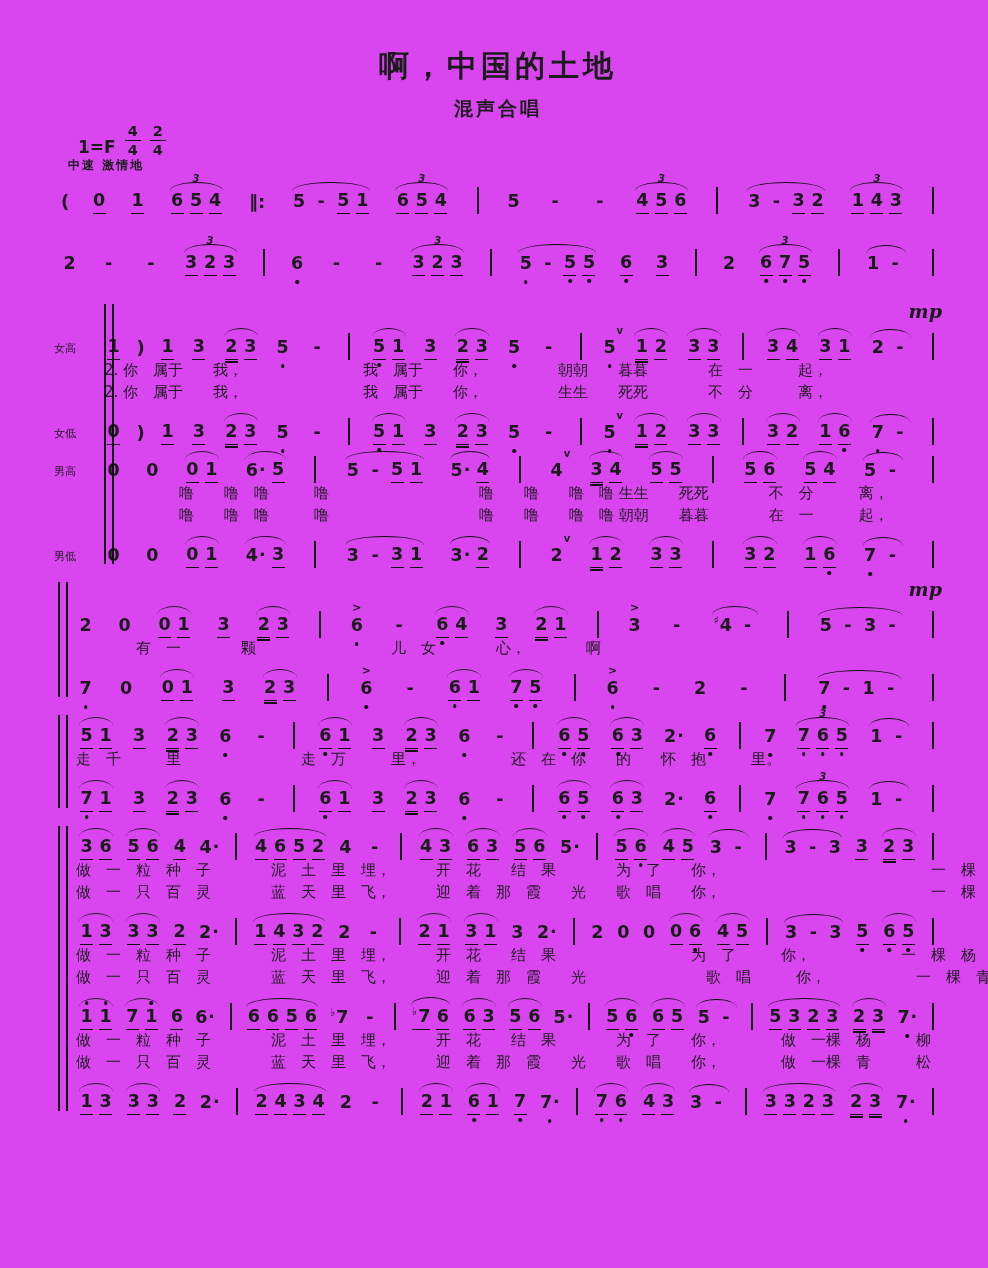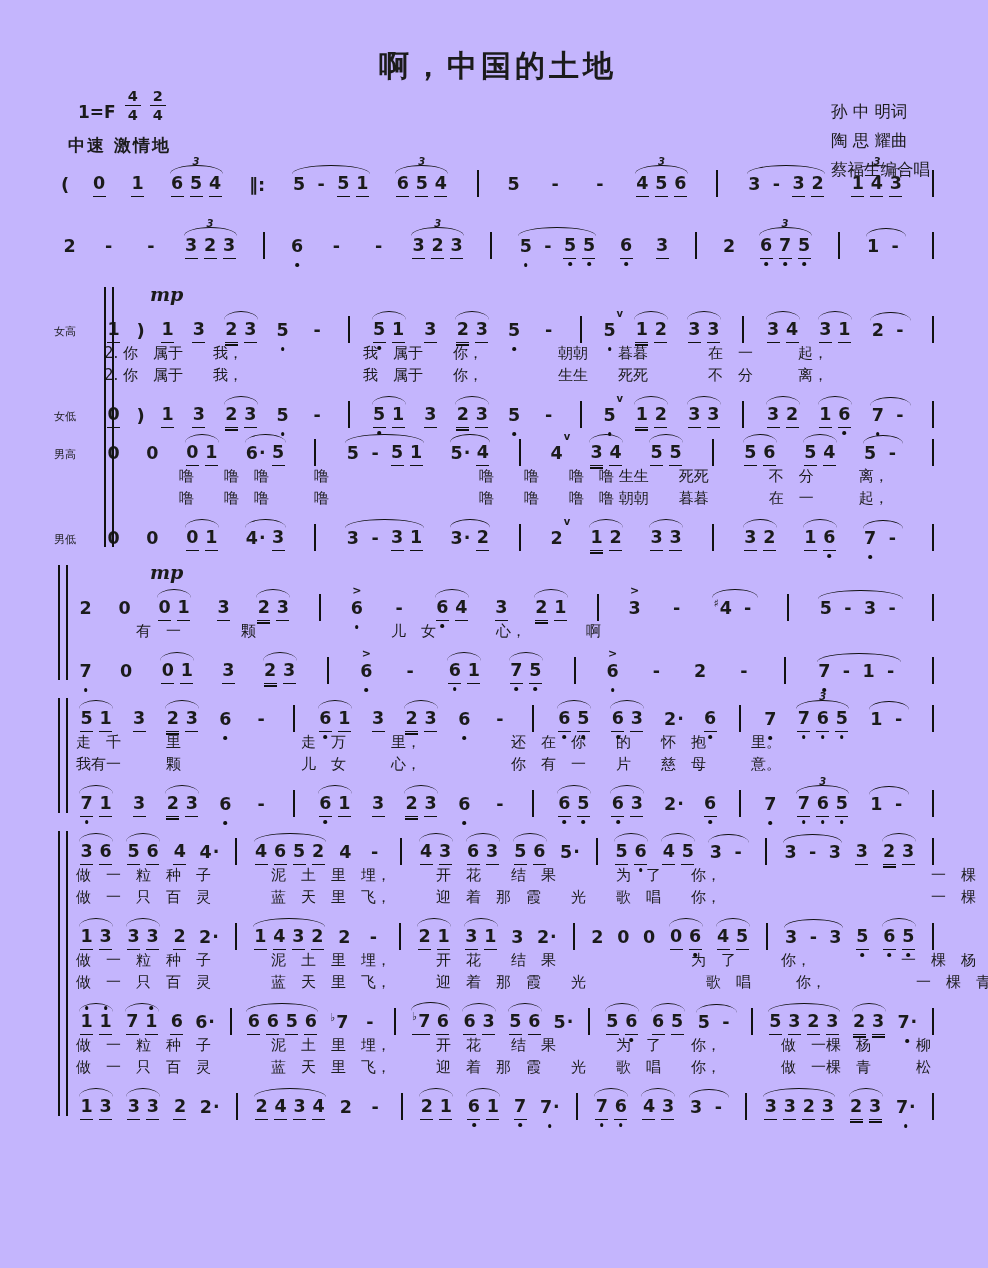--- a/index.html
+++ b/index.html
@@ -1,42 +1,42 @@
 <!DOCTYPE html>
 <html><head>
 <meta charset="utf-8">
 <style>
   html,body{margin:0;padding:0;background:#e8e8e8;}
   .page{
     position:relative;
     width:988px;height:1268px;
     box-sizing:border-box;
     margin:0 auto;
-    background:#c4b5fd;
+    background:#d946ef;
     color:#1b1b1b;
     padding:30px 46px 16px 54px;
     overflow:hidden;
     font-family:"DejaVu Sans",sans-serif;
   }
   
   .titlebox{text-align:center;}
   .song-title{font-size:30px;font-weight:bold;letter-spacing:4px;margin-top:16px;}
   .song-subtitle{font-size:19px;font-weight:bold;letter-spacing:3px;margin-top:9px;}
   .credits{position:absolute;right:58px;top:98px;font-size:16.5px;line-height:1.75;text-align:justify;}
   .keyrow{display:flex;align-items:flex-end;margin:2px 0 0 24px;font-weight:bold;font-size:17px;}
   .tsig{display:inline-flex;flex-direction:column;align-items:center;font-weight:bold;
         font-size:14.5px;line-height:1;margin-left:9px;}
   .tsig .num{border-bottom:1.7px solid #111;padding:0 3px 1.5px;}
   .tsig .den{padding-top:1.5px;}
-  .temporow{margin:12px 0 2px 14px;font-weight:bold;font-size:17px;letter-spacing:2px;}
+  .temporow{margin:0 0 2px 14px;font-weight:bold;font-size:12px;letter-spacing:2px;}
   
   .system{position:relative;margin:0 0 10px 0;}
   .system.intro{margin-left:6px;margin-bottom:24px;}
   .dyn{font-family:"DejaVu Serif",serif;font-style:italic;font-weight:bold;
-       font-size:19px;margin:6px 0 0 96px;}
+       font-size:19px;margin:6px 0 0 96px;text-align:right;}
   .mrow{display:flex;align-items:flex-end;min-height:38px;}
   .labeled .mrow{padding-left:0;}
   .vlabel{flex:none;width:50px;font-size:11px;padding-bottom:4px;}
   .bracket{position:absolute;width:6px;border-left:2.2px solid #111;border-right:2.2px solid #111;}
   .labeled .bracket{left:50px;top:4px;bottom:4px;}
   .plain-bracket .bracket{left:4px;top:4px;bottom:4px;}
   .plain-bracket .mrow,.plain-bracket .lyr{padding-left:22px;}
   .labeled .lyr{padding-left:50px;}
   .mline{flex:1;display:flex;align-items:flex-end;justify-content:space-between;padding-right:2px;}
   .lyr{white-space:pre;font-size:15px;line-height:1.0;margin:3px 0 7px 0;}
@@ -62,27 +62,23 @@
   .tnum{position:absolute;top:-6px;left:50%;transform:translateX(-50%);
         font-size:10px;font-style:italic;font-weight:bold;}
 </style>
 </head>
 <body>
 
 <div class="page">
 
   <div class="titlebox">
     <div class="song-title">啊，中国的土地</div>
+    <div class="song-subtitle">混声合唱</div>
   </div>
 
-  <div class="credits">
-    <div>孙 中 明词</div>
-    <div>陶 思 耀曲</div>
-    <div>蔡福生编合唱</div>
-  </div>
 
   <div class="keyrow">
     <span>1=F</span>
     <span class="tsig">
       <span class="num">4</span>
       <span class="den">4</span>
     </span>
     <span class="tsig">
       <span class="num">2</span>
       <span class="den">4</span>
@@ -596,21 +592,20 @@
           </span>
           <span class="grp">
             <span class="arc"></span>
             <span class="nt">1</span>
             <span class="dash">-</span>
           </span>
           <span class="barline"></span>
         </div>
       </div>
       <div class="lyr">走　千　　　里　　　　　　　　走　万　　　里，　　　　　　还　在　你　　的　　怀　抱　　　里。</div>
-      <div class="lyr">我有一　　　颗　　　　　　　　儿　女　　　心，　　　　　　你　有　一　　片　　慈　母　　　意。</div>
       <div class="mrow">
         <div class="mline">
           <span class="grp">
             <span class="arc"></span>
             <span class="nt u1">7<span class="dot db"></span></span>
             <span class="nt u1">1</span>
           </span>
           <span class="nt u1">3</span>
           <span class="grp">
             <span class="arc"></span>

